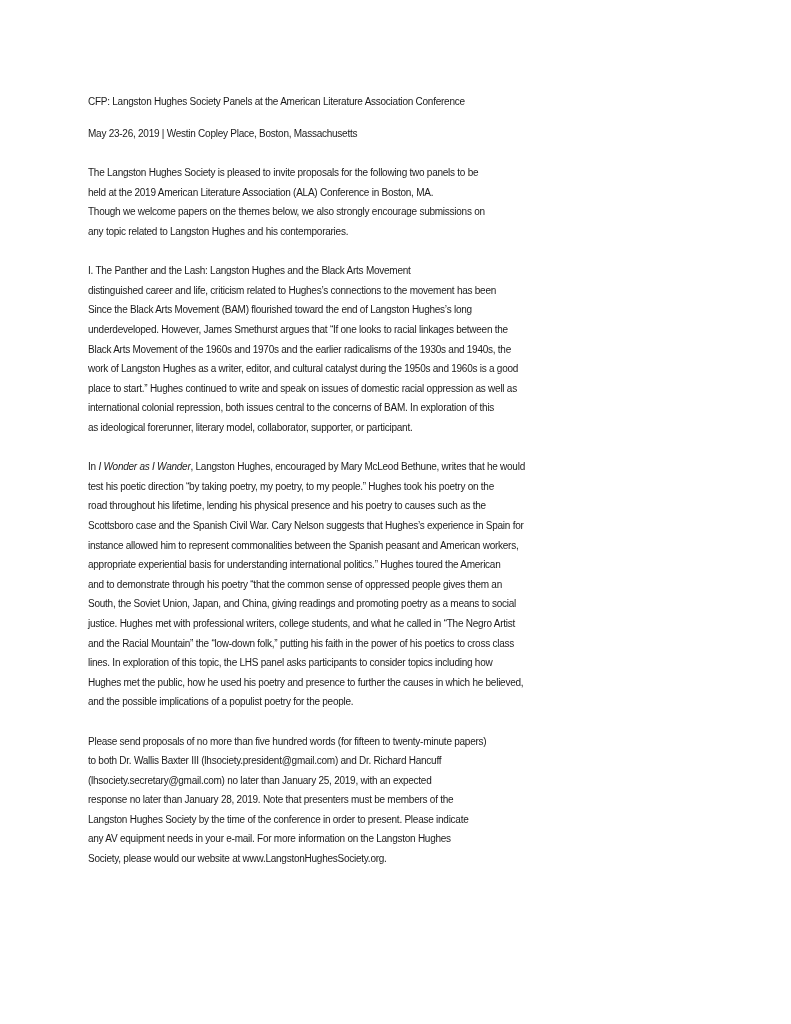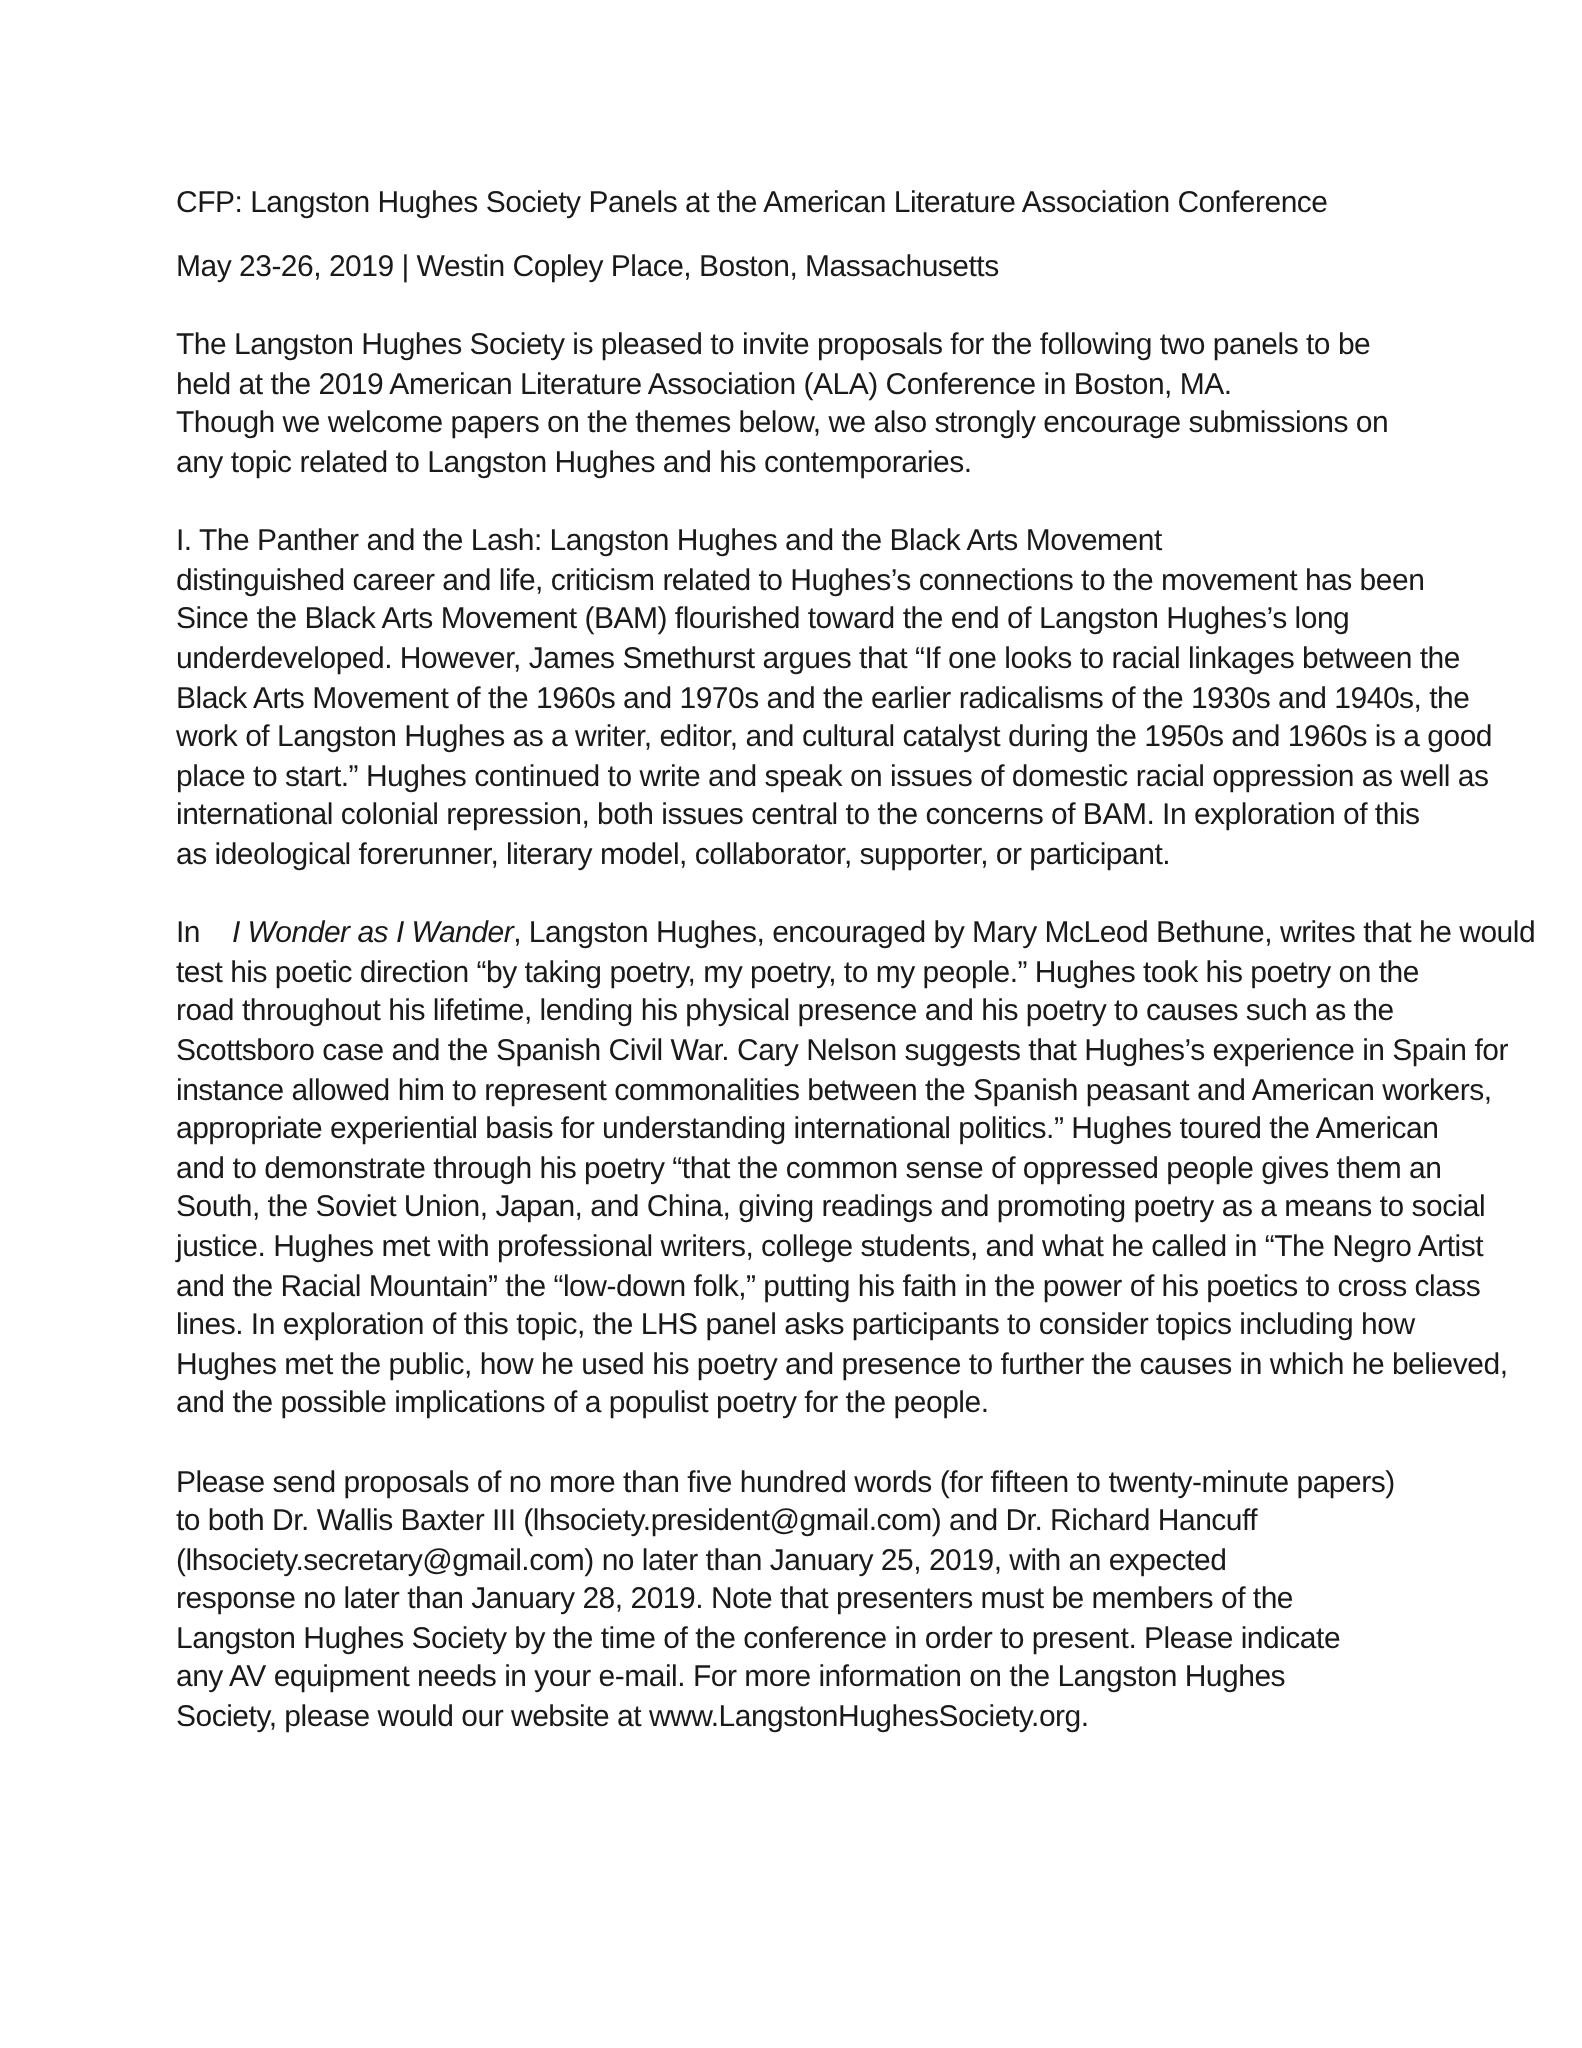--- a/index.html
+++ b/index.html
@@ -1,22 +1,22 @@
 <!DOCTYPE html>
 <html><head>
 <meta charset="utf-8">
 <style>
   html, body { margin:0; padding:0; background:#ffffff; }
   body { width:791px; height:1024px; position:relative; overflow:hidden;
          font-family:"Liberation Sans", sans-serif; color:#1a1a1a; }
   .page { position:absolute; left:88px; top:92px; width:640px; }
-  .line { font-size:15px; line-height:19.6px; white-space:nowrap; letter-spacing:-0.25px; }
+  .line { font-size:10px; line-height:19.6px; white-space:nowrap; letter-spacing:-0.25px; }
   .gap { height:19.6px; }
   .gap-sm { height:8.5px; }
-  em { font-style:italic;margin-left:12px; }
+  em { font-style:italic; }
 </style>
 </head>
 <body>
 
 <div class="page">
   <div class="line">CFP: Langston Hughes Society Panels at the American Literature Association Conference</div>
   <div class="gap-sm"></div>
   <div class="line" style="margin-top:4px">May 23-26, 2019 | Westin Copley Place, Boston, Massachusetts</div>
   <div class="gap"></div>
 

